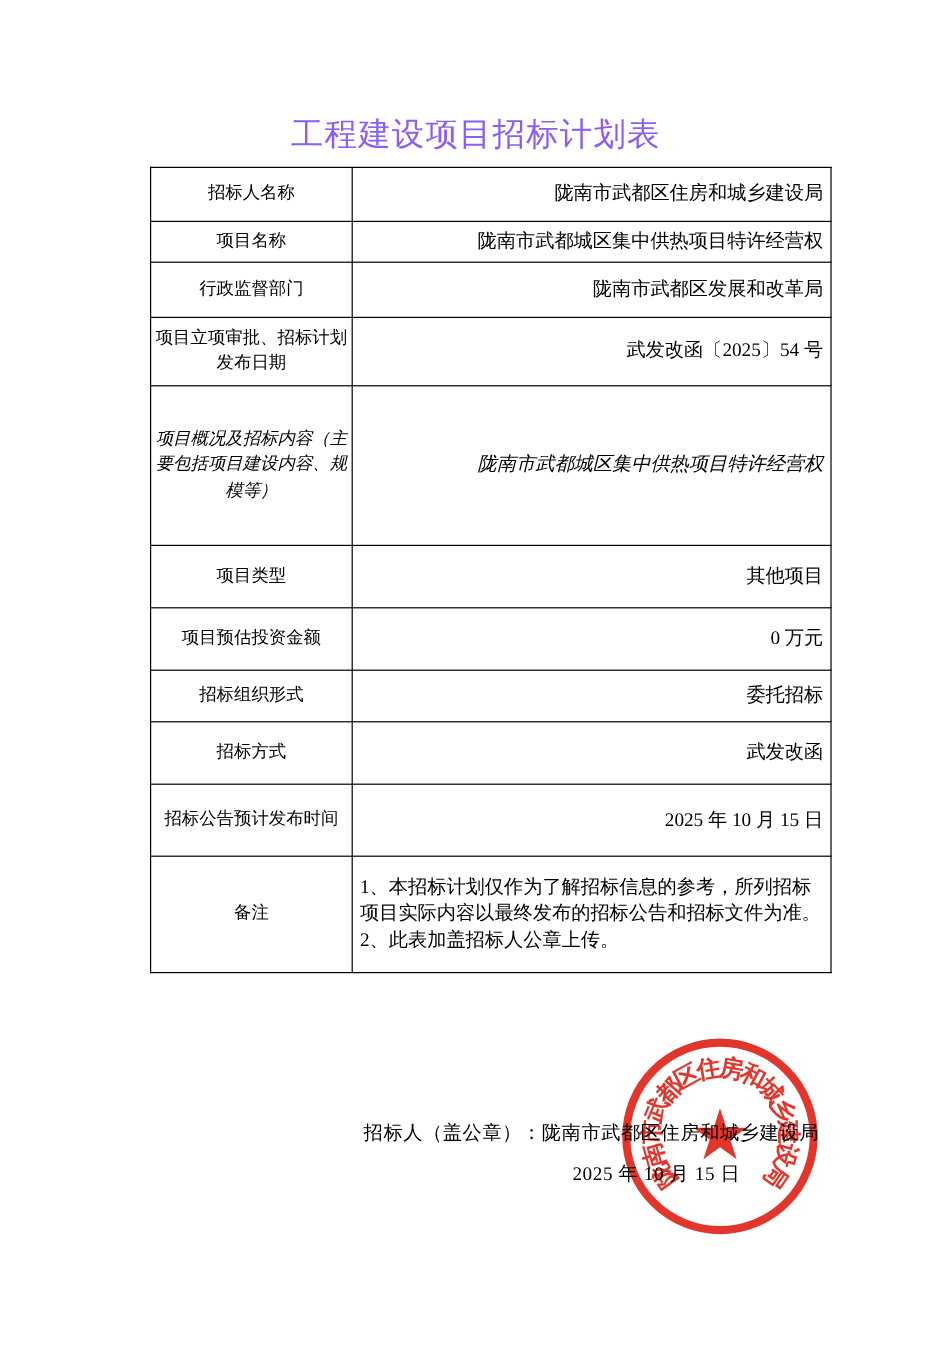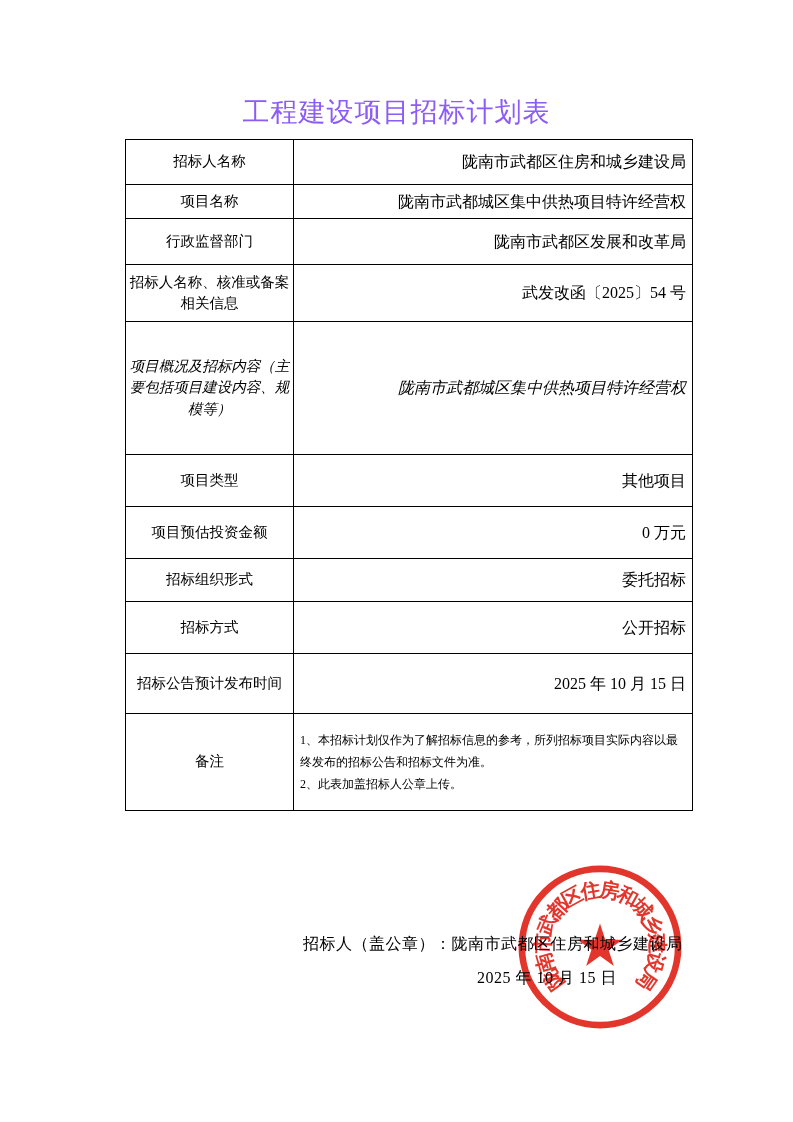--- a/index.html
+++ b/index.html
@@ -52,21 +52,21 @@
   td.cell-value {
     width: 399px;
     text-align: right;
     font-size: 16px;
     padding: 3px 6px;
     line-height: 1.45;
   }
   td.cell-value.left {
     text-align: left;
     white-space: pre-wrap;
-    font-size: 12px;
+    font-size: 16px;
     line-height: 22px;
     padding: 6px 6px;
   }
   tr.r1  { height: 45px; }
   tr.r2  { height: 34px; }
   tr.r3  { height: 46px; }
   tr.r4  { height: 57px; }
   tr.r5  { height: 133px; font-style: italic; }
   tr.r6  { height: 52px; }
   tr.r7  { height: 52px; }
@@ -126,42 +126,42 @@
       </tr>
       <tr class="r2">
         <td class="cell-label">项目名称</td>
         <td class="cell-value">陇南市武都城区集中供热项目特许经营权</td>
       </tr>
       <tr class="r3">
         <td class="cell-label">行政监督部门</td>
         <td class="cell-value">陇南市武都区发展和改革局</td>
       </tr>
       <tr class="r4">
-        <td class="cell-label">招标人名称、核准或备案相关信息</td>
+        <td class="cell-label">项目立项审批、招标计划发布日期</td>
         <td class="cell-value">武发改函〔2025〕54 号</td>
       </tr>
       <tr class="r5">
         <td class="cell-label">项目概况及招标内容（主要包括项目建设内容、规模等）</td>
         <td class="cell-value">陇南市武都城区集中供热项目特许经营权</td>
       </tr>
       <tr class="r6">
         <td class="cell-label">项目类型</td>
         <td class="cell-value">其他项目</td>
       </tr>
       <tr class="r7">
         <td class="cell-label">项目预估投资金额</td>
         <td class="cell-value">0 万元</td>
       </tr>
       <tr class="r8">
         <td class="cell-label">招标组织形式</td>
         <td class="cell-value">委托招标</td>
       </tr>
       <tr class="r9">
         <td class="cell-label">招标方式</td>
-        <td class="cell-value">公开招标</td>
+        <td class="cell-value">武发改函</td>
       </tr>
       <tr class="r10">
         <td class="cell-label">招标公告预计发布时间</td>
         <td class="cell-value">2025 年 10 月 15 日</td>
       </tr>
       <tr class="r12">
         <td class="cell-label">备注</td>
         <td class="cell-value left">1、本招标计划仅作为了解招标信息的参考，所列招标项目实际内容以最终发布的招标公告和招标文件为准。
 2、此表加盖招标人公章上传。</td>
       </tr>

